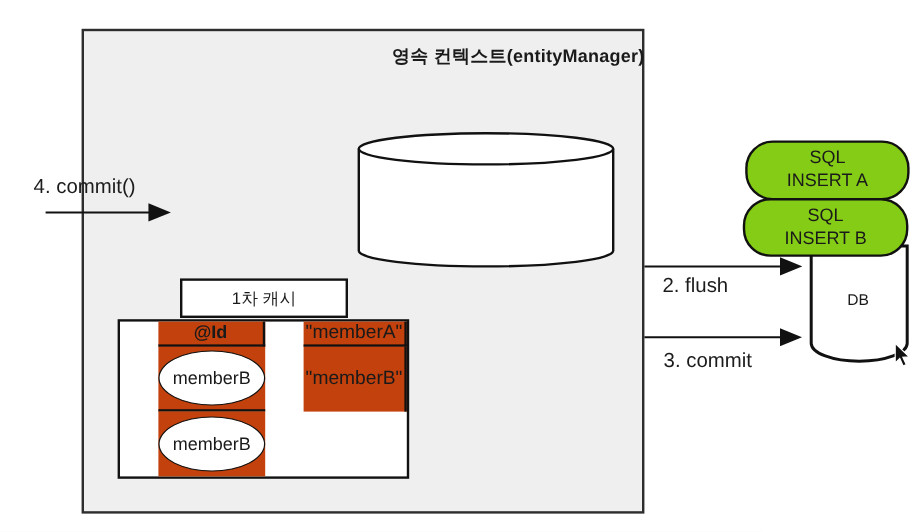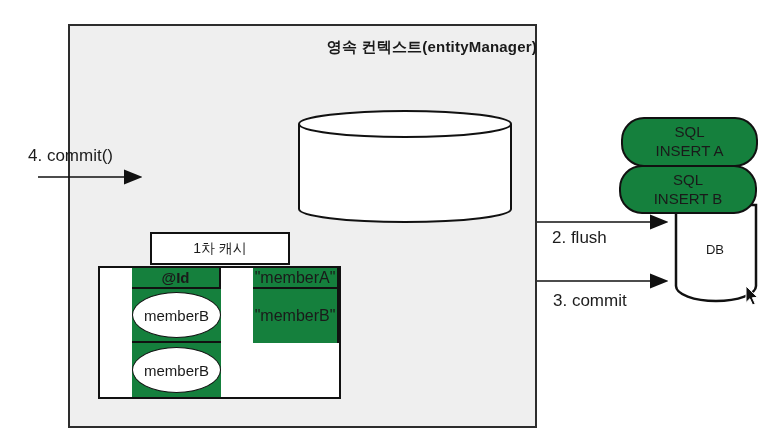--- a/index.html
+++ b/index.html
@@ -36,35 +36,35 @@
     display:flex;align-items:center;justify-content:center;font-size:14px;
   }
   
   .cache-table{
     left:98px;top:266px;width:243px;height:133px;box-sizing:border-box;
     background:#ffffff;border:2px solid #111;z-index:1;
     display:grid;grid-template-columns:121px 1fr;grid-template-rows:21px 1fr 1fr;
   }
   .cell{
     display:flex;align-items:center;justify-content:center;box-sizing:border-box;
-    border-right:2px solid #111;border-bottom:2px solid #111;background:#15803d;margin-left:32px;
+    border-right:2px solid #111;border-bottom:2px solid #111;background:#c2410c;margin-left:32px;
   }
   .cell.last-col{border-right:none;}
   .cell.last-row{border-bottom:none;}
   .cell.hdr{font-weight:bold;font-size:15px;}
   .cell.idv{font-size:16px;}
   .entity-ellipse{
     width:106px;height:44px;border:1.5px solid #111;border-radius:50%;
     background:#ffffff;display:flex;align-items:center;justify-content:center;
     font-size:15px;
   }
 
   
   .sqlbox{
-    box-sizing:border-box;background:#15803d;border:2.5px solid #111;
+    box-sizing:border-box;background:#84cc16;border:2.5px solid #111;
     border-radius:23px;z-index:3;
     display:flex;flex-direction:column;align-items:center;justify-content:center;
     font-size:15px;line-height:1.25;text-align:center;
   }
   .sql-a{left:621px;top:117px;width:137px;height:50px;}
   .sql-b{left:619px;top:165px;width:138px;height:49px;}
 
   
   .db-svg{left:673px;top:203px;z-index:1;}
   .db-label{left:673px;top:242px;width:84px;text-align:center;font-size:13px;z-index:1;}

